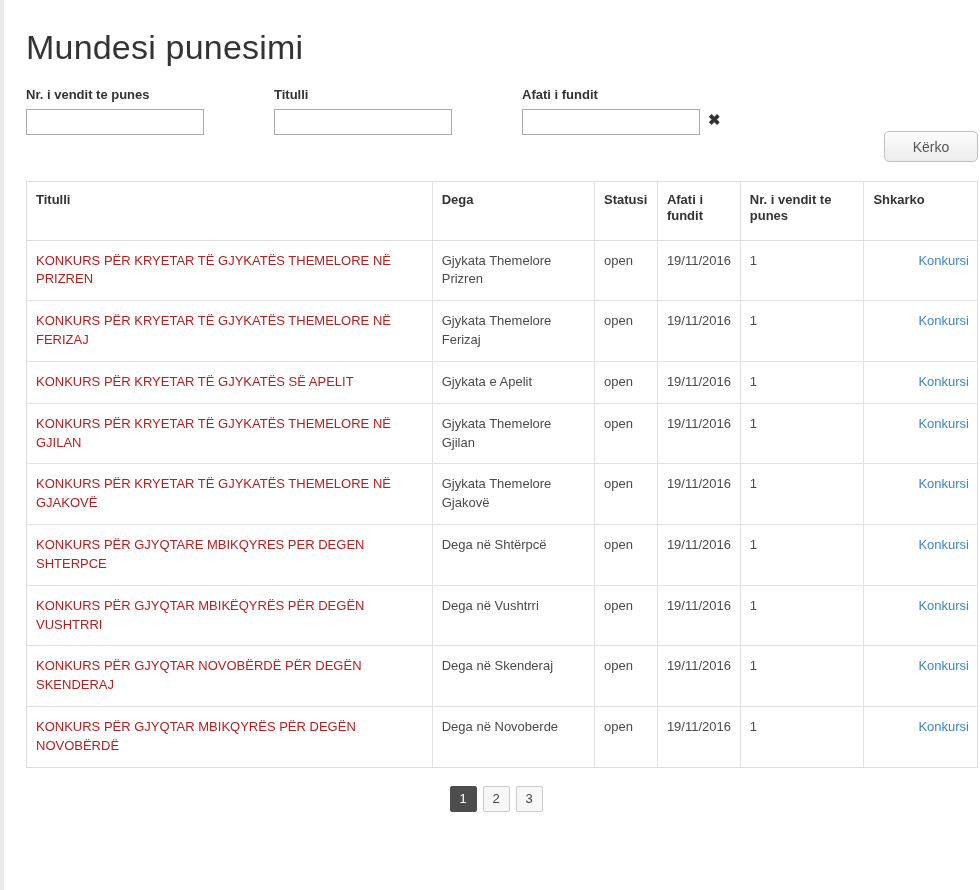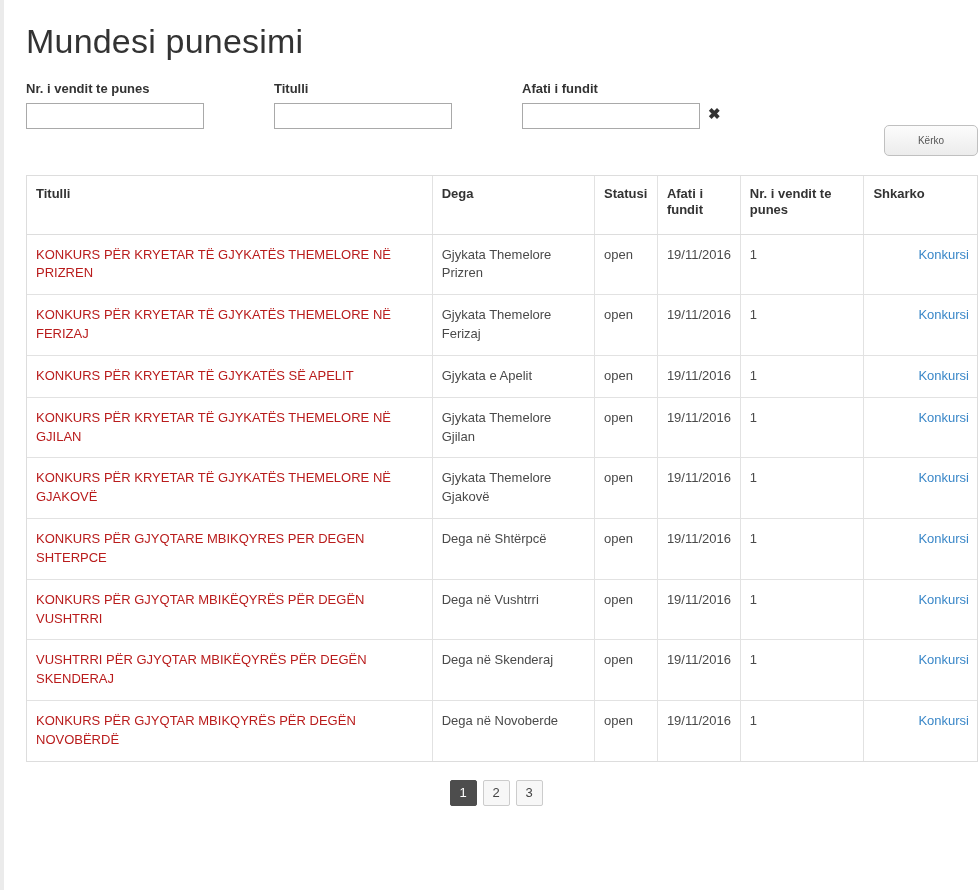--- a/index.html
+++ b/index.html
@@ -23,21 +23,21 @@
     position: absolute;
     left: 0;
     top: 0;
     width: 4px;
     height: 890px;
     background: #ebebeb;
   }
   .content {
     position: absolute;
     left: 14px;
-    top: 0;
+    top: 6px;
     width: 952px;
     padding-left: 12px;
   }
   h1.page-title {
     font-size: 34px;
     font-weight: normal;
     color: #333333;
     margin: 22px 0 20px 0;
     letter-spacing: 0.2px;
   }
@@ -112,21 +112,21 @@
   .select-arrow svg { display:block; }
   .search-btn {
     position: absolute;
     left: 858px;
     top: 44px;
     width: 94px;
     height: 31px;
     background: linear-gradient(#fcfcfc, #ececec);
     border: 1px solid #c0c0c0;
     border-radius: 5px;
-    font-size: 10px;
+    font-size: 14px;
     color: #555555;
     cursor: pointer;
     font-family: "Liberation Sans", sans-serif;
   }
   
   .table-wrap {
     margin-top: 14px;
     border: 1px solid #dddddd;
     border-top: 1px solid #dddddd;
     width: 952px;
@@ -292,21 +292,21 @@
           </tr>
           <tr>
             <td class="c1 col-titulli">KONKURS PËR GJYQTAR MBIKËQYRËS PËR DEGËN VUSHTRRI</td>
             <td class="c2">Dega në Vushtrri</td>
             <td class="c3">open</td>
             <td class="c4">19/11/2016</td>
             <td class="c5">1</td>
             <td class="c6"><a class="dl-link">Konkursi</a></td>
           </tr>
           <tr>
-            <td class="c1 col-titulli">VUSHTRRI PËR GJYQTAR MBIKËQYRËS PËR DEGËN SKENDERAJ</td>
+            <td class="c1 col-titulli">KONKURS PËR GJYQTAR NOVOBËRDË PËR DEGËN SKENDERAJ</td>
             <td class="c2">Dega në Skenderaj</td>
             <td class="c3">open</td>
             <td class="c4">19/11/2016</td>
             <td class="c5">1</td>
             <td class="c6"><a class="dl-link">Konkursi</a></td>
           </tr>
           <tr>
             <td class="c1 col-titulli">KONKURS PËR GJYQTAR MBIKQYRËS PËR DEGËN NOVOBËRDË</td>
             <td class="c2">Dega në Novoberde</td>
             <td class="c3">open</td>

